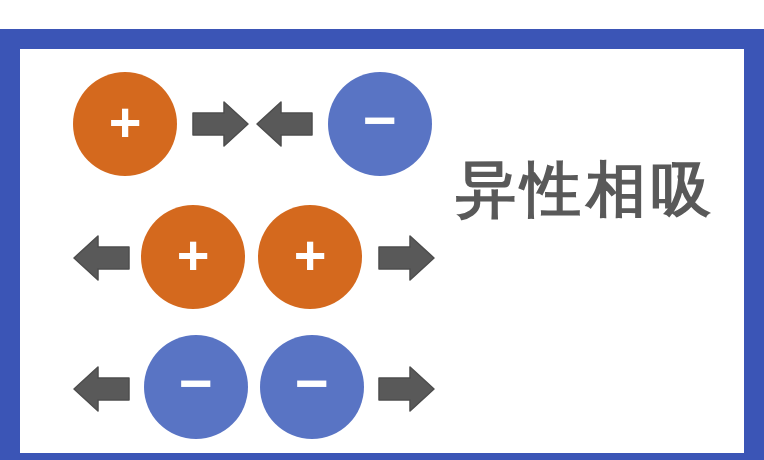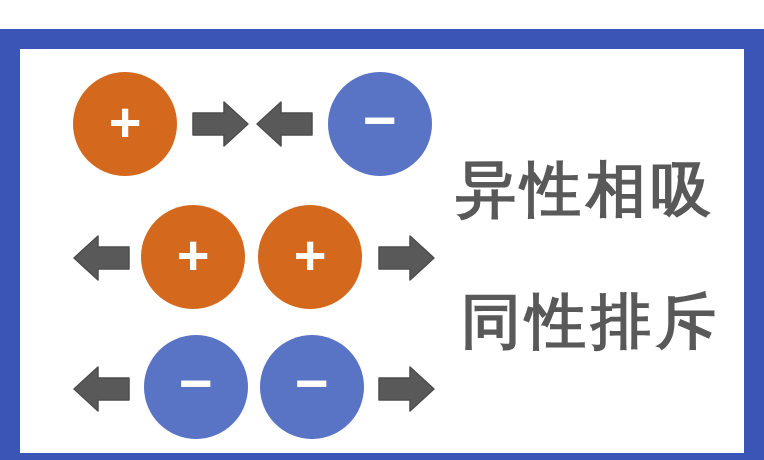--- a/index.html
+++ b/index.html
@@ -125,21 +125,20 @@
     <div class="charge-circle pos r2-pos-b">
       <span class="sign plus">+</span>
     </div>
     <div class="arrow r2-arrow-right">
       <svg viewBox="0 0 58 48" aria-hidden="true">
           <polygon points="1,13 32,13 32,2 56,24 32,46 32,35 1,35"></polygon>
         </svg>
     </div>
   </div>
 
-  <div class="caption caption-repel">同性排斥</div>
 
   <div>
     <div class="arrow r3-arrow-left">
       <svg viewBox="0 0 58 48" aria-hidden="true" style="transform:scaleX(-1)">
           <polygon points="1,13 32,13 32,2 56,24 32,46 32,35 1,35"></polygon>
         </svg>
     </div>
     <div class="charge-circle neg r3-neg-a">
       <span class="sign minus">−</span>
     </div>

